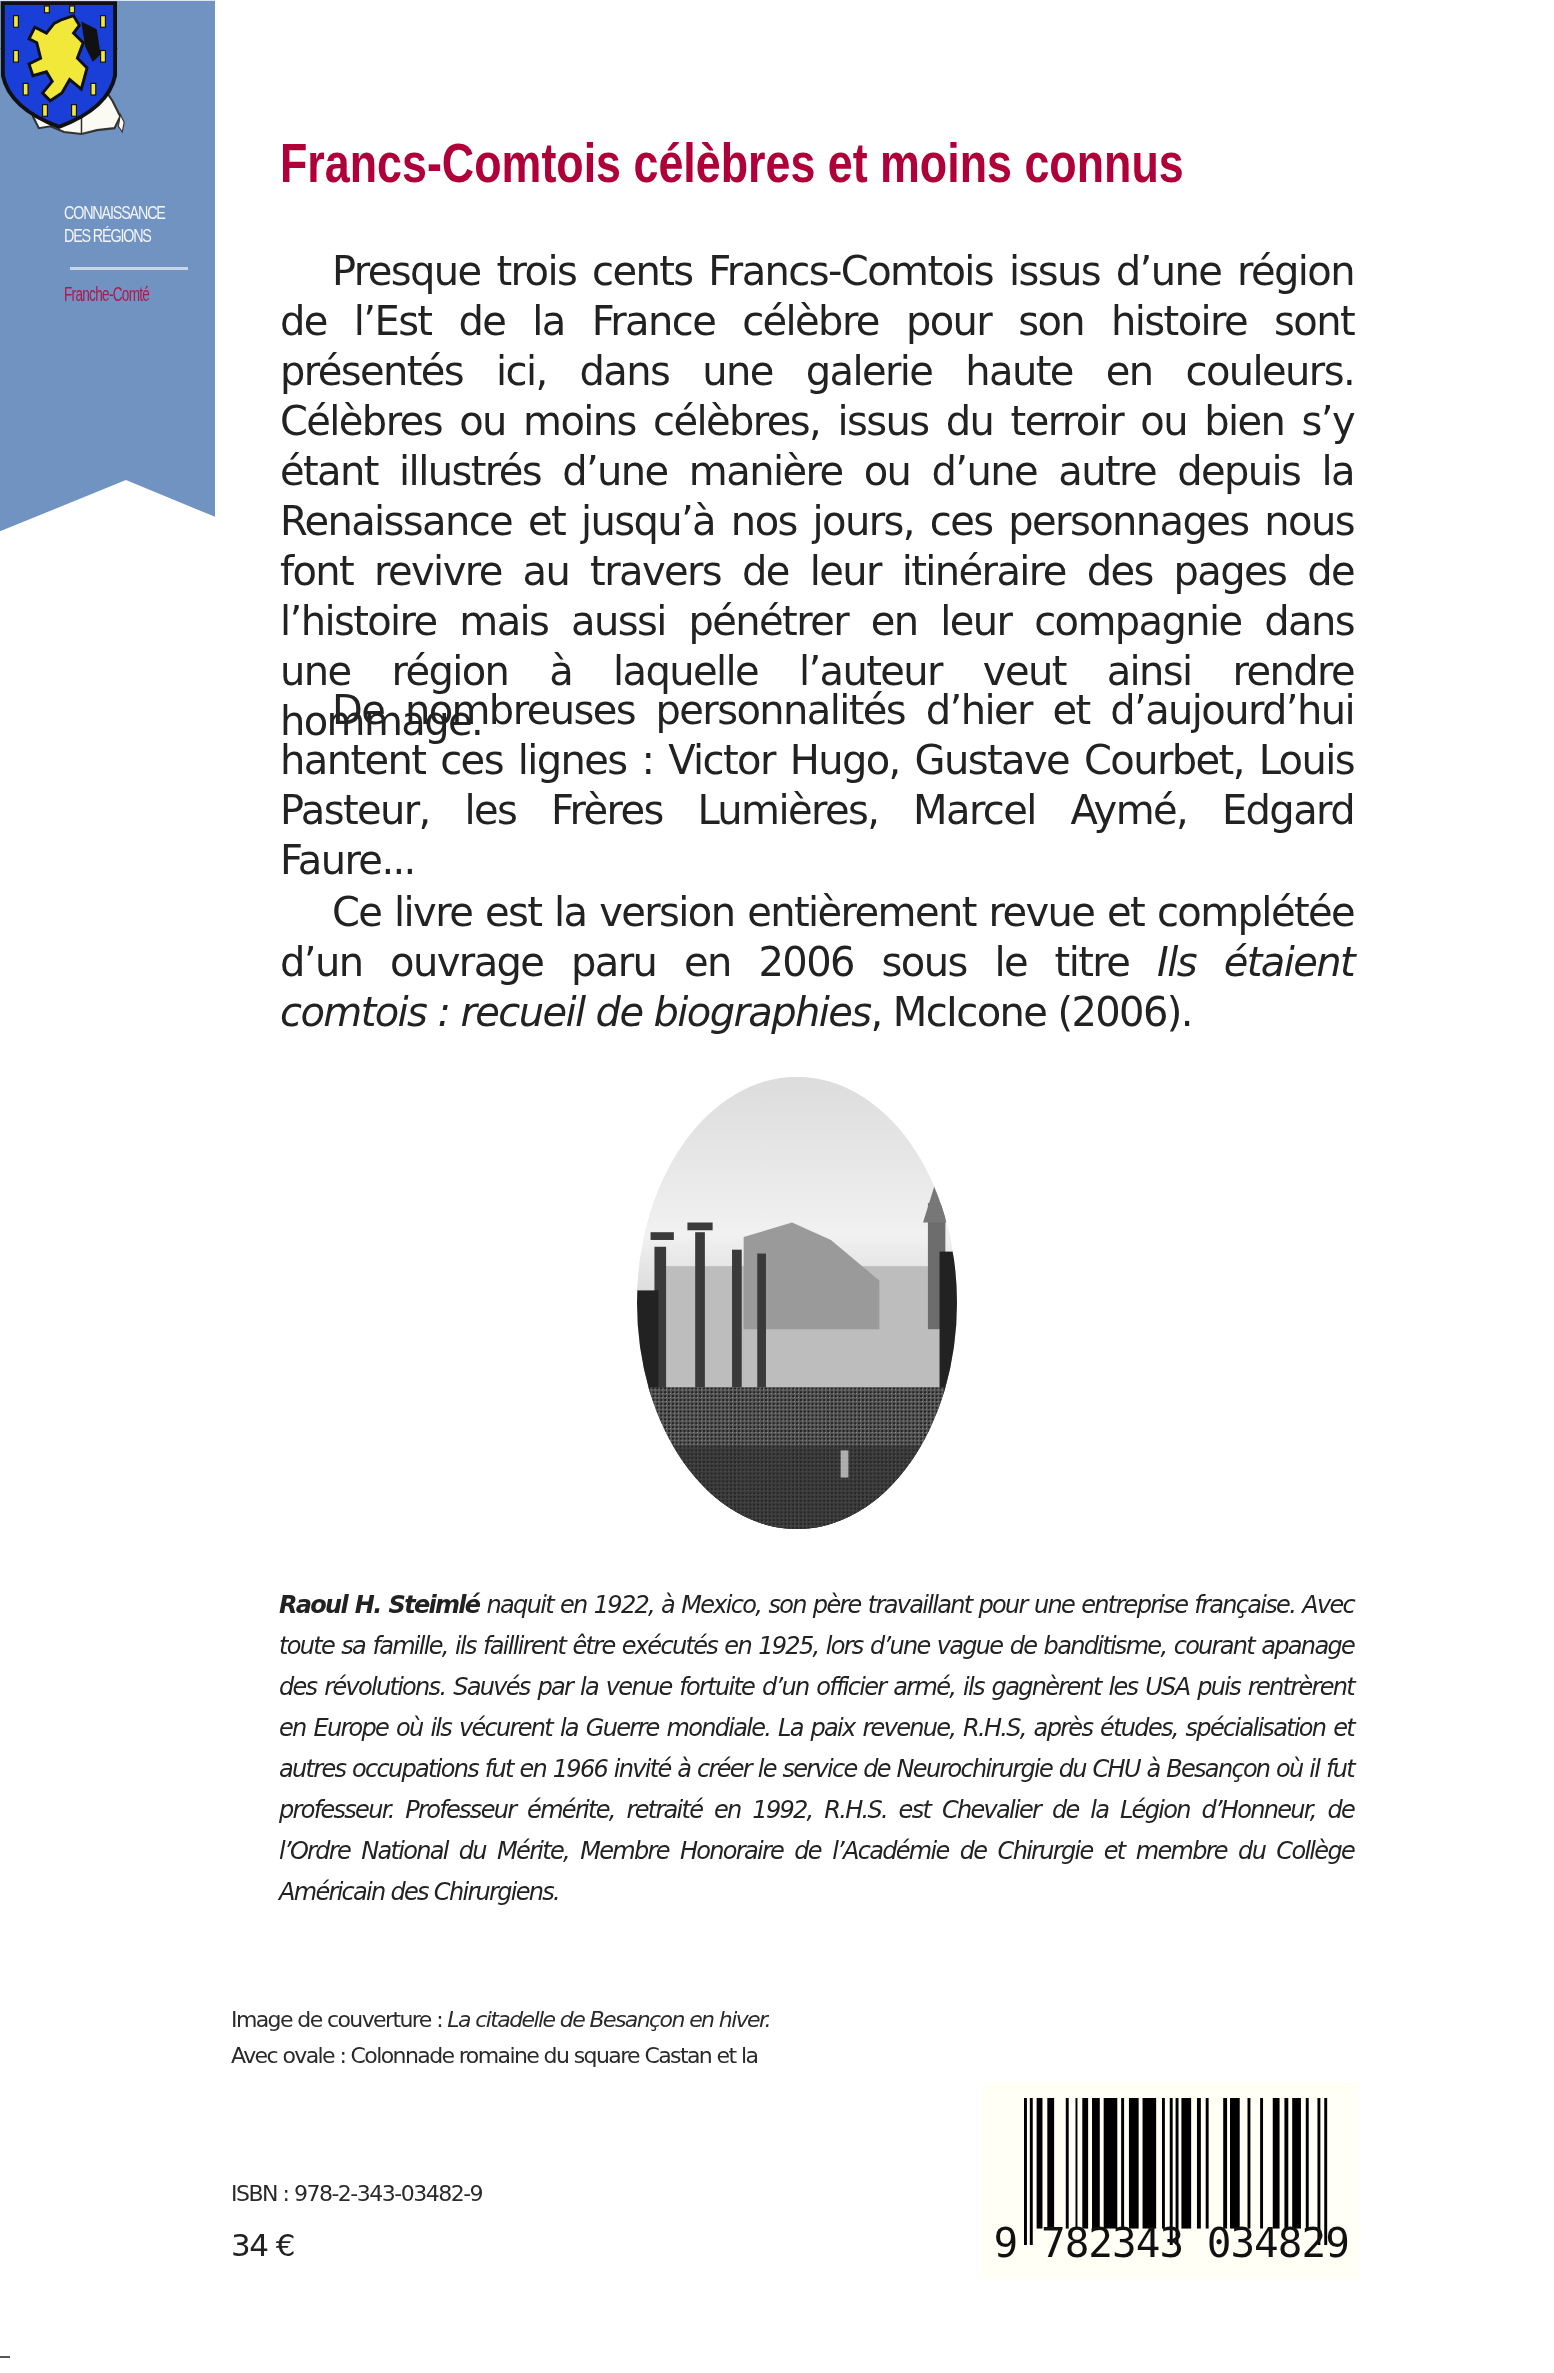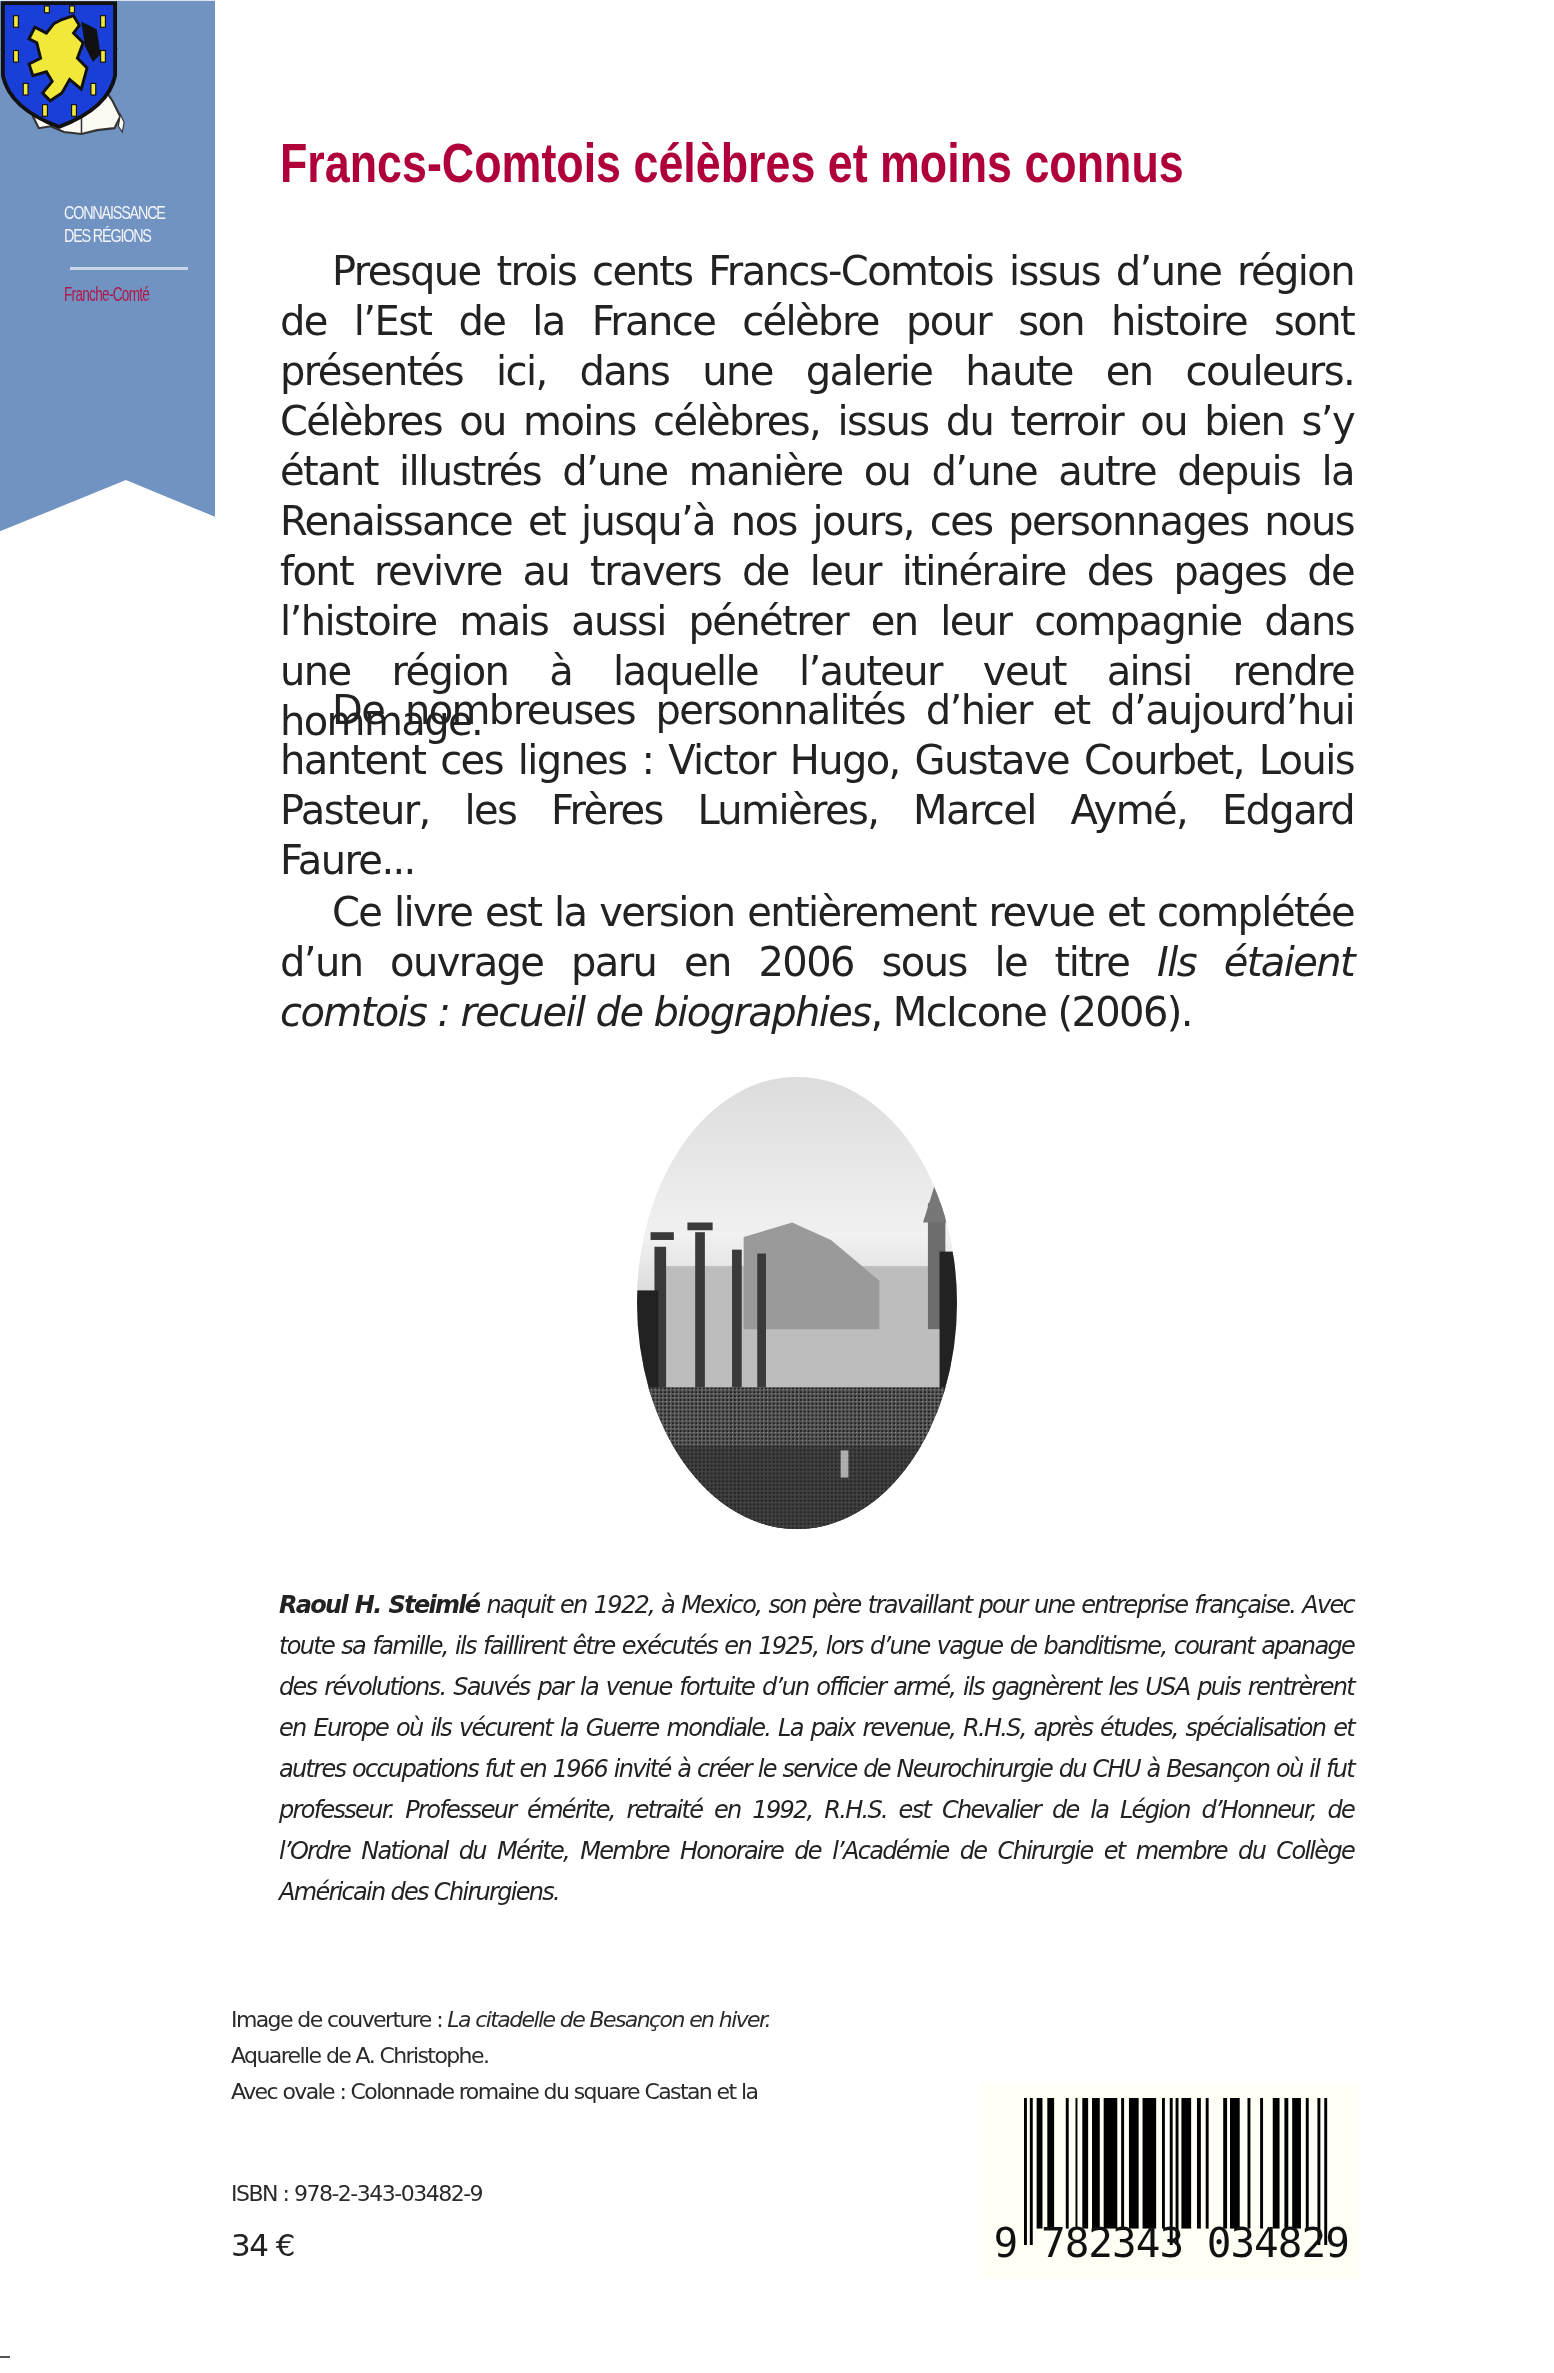--- a/index.html
+++ b/index.html
@@ -146,21 +146,20 @@
     <rect x="210" y="385" width="8" height="28" fill="#e0e0e0" opacity="0.7"></rect>
   </svg>
 </div>
 
 <div class="bio">
   <b>Raoul H. Steimlé</b><span> naquit en 1922, à Mexico, son père travaillant pour une entreprise française. Avec toute sa famille, ils faillirent être exécutés en 1925, lors d’une vague de banditisme, courant apanage des révolutions. Sauvés par la venue fortuite d’un officier armé, ils gagnèrent les USA puis rentrèrent en Europe où ils vécurent la Guerre mondiale. La paix revenue, R.H.S, après études, spécialisation et autres occupations fut en 1966 invité à créer le service de Neurochirurgie du CHU à Besançon où il fut professeur. Professeur émérite, retraité en 1992, R.H.S. est Chevalier de la Légion d’Honneur, de l’Ordre National du Mérite, Membre Honoraire de l’Académie de Chirurgie et membre du Collège Américain des Chirurgiens.</span>
 </div>
 
 <div class="credits">
   <div><span>Image de couverture : </span><i>La citadelle de Besançon en hiver.</i></div>
-  <div>Aquarelle de A. Christophe.</div>
   <div>Avec ovale : Colonnade romaine du square Castan et la</div>
 </div>
 
 <div class="isbn">ISBN : 978-2-343-03482-9</div>
 <div class="price">34 €</div>
 
 <div class="barcode-box">
   <svg class="barcode-bars" viewBox="0 0 318 152" preserveAspectRatio="none">
     <g fill="#000">
       <rect x="0" y="0" width="3" height="152"></rect>

